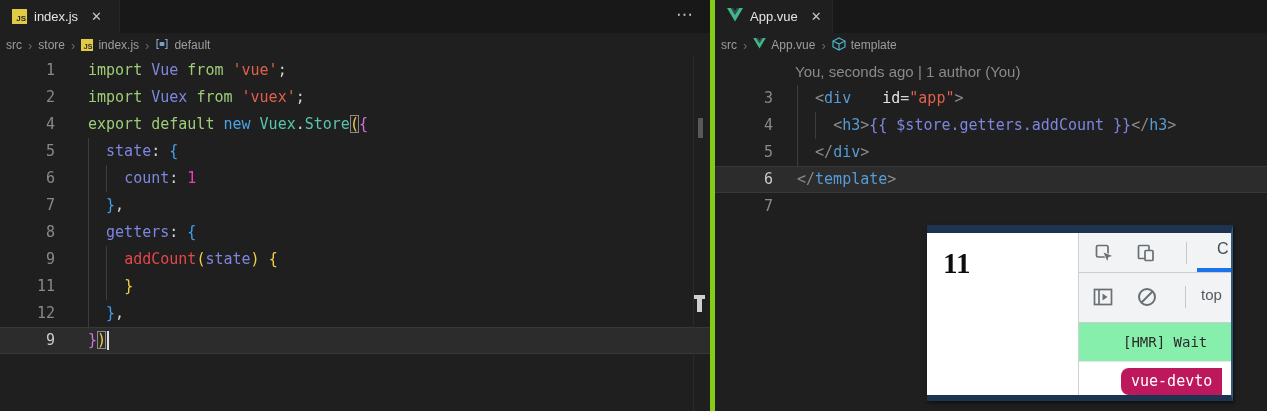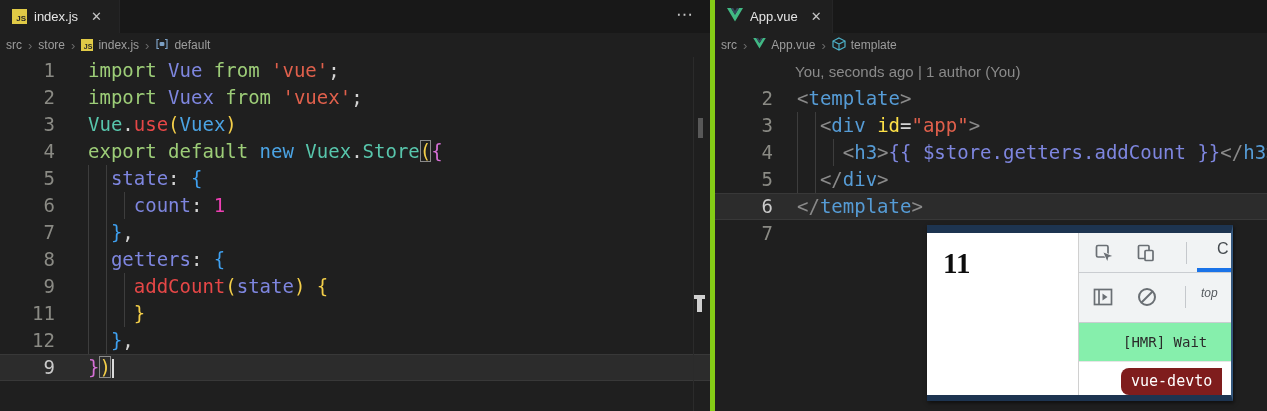--- a/index.html
+++ b/index.html
@@ -32,21 +32,21 @@
   .crumb-sep { color:#6a6a6a; font-size:13px; margin:0 1px; }
 
   
   .js-icon { width:15px; height:15px; background:#e0ca46; color:#272727; font-weight:bold;
     font-size:8px; display:flex; align-items:flex-end; justify-content:flex-end; padding:1px 1px; }
   .js-icon.small { width:12px; height:12px; font-size:7px; }
   .icon-svg { display:inline-block; vertical-align:middle; }
 
   
   .code { position:absolute; left:0; right:0; font-family:"DejaVu Sans Mono", monospace;
-    font-size:19px; font-variant-ligatures:none; }
+    font-size:15px; font-variant-ligatures:none; }
   .cl { height:27px; line-height:27px; white-space:pre; position:relative; }
   .cl.cur { background:#2c2c2c; box-shadow:inset 0 1px 0 #383838, inset 0 -1px 0 #383838; }
   .gut { display:inline-block; width:55px; text-align:right; color:#8a8a84; }
   .pane-right .gut { width:58px; }
   .cl.cur .gut { color:#cacaca; }
   .lt { margin-left:33px; }
   .pane-right .lt { margin-left:24px; }
 
   .tk-kw   { color:#9dcd78; }
   .tk-ident{ color:#7e86df; }
@@ -54,21 +54,21 @@
   .tk-pun  { color:#d4d4d4; }
   .tk-cls  { color:#58c6ac; }
   .tk-fn   { color:#e64747; }
   .tk-blue { color:#4ba3e3; }
   .tk-num  { color:#ee3fb3; }
   .tk-b1   { color:#f3ce49; }
   .tk-b2   { color:#d670d6; }
   .tk-b3   { color:#3fa0ef; }
   .tk-cmt  { color:#ee9b40; }
   .tk-tag  { color:#569cd6; }
-  .tk-attr { color:#fde047; }
+  .tk-attr { color:#e5e5e5;margin-left:22px; }
   .tk-ang  { color:#8a8a8a; }
   .tk-ind  { display:inline-block; height:27px; vertical-align:top;
     background:linear-gradient(to right,#3d3d3d 1px,transparent 1px) repeat-x; background-size:18px 27px; }
   .match { outline:1px solid #8a8a8a; outline-offset:-1px; }
   .cursor { display:inline-block; width:2px; height:19px; background:#dcdcdc; vertical-align:middle; margin-left:1px; }
 
   
   .codelens { position:absolute; top:59px; left:80px; height:26px; line-height:26px;
     color:#8a8a8a; font-size:15px; }
 
@@ -84,27 +84,27 @@
     background:#fff; z-index:10; display:flex; box-shadow:1px 2px 4px rgba(0,0,0,.55); }
   .ov-page { width:152px; background:#fff; border-right:1px solid #d0d0d0; position:relative; }
   .ov-value { position:absolute; left:16px; top:14px; font-family:"Liberation Serif", serif;
     font-weight:bold; font-size:29px; color:#0d0d0d; }
   .ov-dt { width:152px; position:relative; overflow:hidden; background:#fff; }
   .dt-row1 { position:absolute; top:0; left:0; right:0; height:40px; background:#f1f3f4; border-bottom:1px solid #cacdd1; }
   .dt-row2 { position:absolute; top:40px; left:0; right:0; height:50px; background:#f1f3f4; border-bottom:1px solid #cacdd1; }
   .dt-divider { position:absolute; width:1px; height:22px; background:#c5c8cc; }
   .dt-tab-c { position:absolute; left:138px; top:7px; font-size:16px; color:#454a4f; }
   .dt-underline { position:absolute; left:118px; right:0; bottom:0; height:4px; background:#1a73e8; }
-  .dt-top { position:absolute; left:122px; top:13px; font-size:12px; color:#55595e;font-style:italic; }
+  .dt-top { position:absolute; left:122px; top:13px; font-size:15px; color:#55595e; }
   .dt-console-line { position:absolute; top:90px; left:0; right:0; height:39px; background:#86efac;
     border-bottom:1px solid #e6e6e6; font-family:"DejaVu Sans Mono", monospace; font-size:14px;
     color:#2b2b2b; line-height:39px; padding-left:44px; white-space:nowrap; }
   .dt-badge-row { position:absolute; top:129px; left:0; right:0; bottom:0; background:#fff; }
   .dt-badge { position:absolute; left:42px; top:6px; height:27px; line-height:27px; padding:0 10px;
-    background:#7f1d1d; border-radius:8px 0 0 8px; color:#fff;
+    background:#be185d; border-radius:8px 0 0 8px; color:#fff;
     font-family:"DejaVu Sans Mono", monospace; font-size:15px; white-space:nowrap; }
 </style>
 </head>
 <body>
 
 <div class="screen">
 
   <div class="pane pane-left">
     <div class="tabbar">
       <div class="tab" style="width:120px;">
@@ -126,21 +126,20 @@
         <svg width="14" height="14" viewBox="0 0 14 14">
             <path d="M4 2.5 H2 V11.5 H4 M10 2.5 H12 V11.5 H10" fill="none" stroke="#7ca0c4" stroke-width="1.2"></path>
             <rect x="4.6" y="5" width="4.8" height="4" rx="1" fill="#7ca0c4"></rect>
           </svg>
       </span>
       <span>default</span>
     </div>
     <div class="code" style="top:57px;">
         <div class="cl"><span class="gut">1</span><span class="lt"><span class="tk-kw">import </span><span class="tk-ident">Vue </span><span class="tk-kw">from </span><span class="tk-str">'vue'</span><span class="tk-pun">;</span></span></div>
         <div class="cl"><span class="gut">2</span><span class="lt"><span class="tk-kw">import </span><span class="tk-ident">Vuex </span><span class="tk-kw">from </span><span class="tk-str">'vuex'</span><span class="tk-pun">;</span></span></div>
-        <div class="cl"><span class="gut">3</span><span class="lt"><span class="tk-cls">Vue</span><span class="tk-pun">.</span><span class="tk-fn">use</span><span class="tk-b1">(</span><span class="tk-blue">Vuex</span><span class="tk-b1">)</span></span></div>
         <div class="cl"><span class="gut">4</span><span class="lt"><span class="tk-kw">export </span><span class="tk-kw">default </span><span class="tk-blue">new </span><span class="tk-cls">Vuex</span><span class="tk-pun">.</span><span class="tk-cls">Store</span><span class="tk-b1 match">(</span><span class="tk-b2">{</span></span></div>
         <div class="cl"><span class="gut">5</span><span class="lt"><span class="tk-ind">  </span><span class="tk-ident">state</span><span class="tk-pun">: </span><span class="tk-b3">{</span></span></div>
         <div class="cl"><span class="gut">6</span><span class="lt"><span class="tk-ind">    </span><span class="tk-ident">count</span><span class="tk-pun">: </span><span class="tk-num">1</span></span></div>
         <div class="cl"><span class="gut">7</span><span class="lt"><span class="tk-ind">  </span><span class="tk-b3">}</span><span class="tk-pun">,</span></span></div>
         <div class="cl"><span class="gut">8</span><span class="lt"><span class="tk-ind">  </span><span class="tk-ident">getters</span><span class="tk-pun">: </span><span class="tk-b3">{</span></span></div>
         <div class="cl"><span class="gut">9</span><span class="lt"><span class="tk-ind">    </span><span class="tk-fn">addCount</span><span class="tk-b1">(</span><span class="tk-ident">state</span><span class="tk-b1">)</span><span class="tk-pun"> </span><span class="tk-b1">{</span></span></div>
         <div class="cl"><span class="gut">11</span><span class="lt"><span class="tk-ind">    </span><span class="tk-b1">}</span></span></div>
         <div class="cl"><span class="gut">12</span><span class="lt"><span class="tk-ind">  </span><span class="tk-b3">}</span><span class="tk-pun">,</span></span></div>
         <div class="cl cur"><span class="gut">9</span><span class="lt"><span class="tk-b2">}</span><span class="tk-b1 match">)</span><span class="cursor"></span></span></div>
       </div>
@@ -176,21 +175,20 @@
       <span class="crumb-sep">›</span>
       <span class="icon-svg">
         <svg width="14" height="14" viewBox="0 0 14 14">
             <path d="M7 1 L13 4 V10 L7 13 L1 10 V4 Z M1 4 L7 7 L13 4 M7 7 V13" fill="none" stroke="#4db1c8" stroke-width="1.2"></path>
           </svg>
       </span>
       <span>template</span>
     </div>
     <div class="codelens">You, seconds ago | 1 author (You)</div>
     <div class="code" style="top:85px;">
-        <div class="cl"><span class="gut">2</span><span class="lt"><span class="tk-ang">&lt;</span><span class="tk-tag">template</span><span class="tk-ang">&gt;</span></span></div>
         <div class="cl"><span class="gut">3</span><span class="lt"><span class="tk-ind">  </span><span class="tk-ang">&lt;</span><span class="tk-tag">div</span><span class="tk-pun"> </span><span class="tk-attr">id</span><span class="tk-pun">=</span><span class="tk-str">"app"</span><span class="tk-ang">&gt;</span></span></div>
         <div class="cl"><span class="gut">4</span><span class="lt"><span class="tk-ind">    </span><span class="tk-ang">&lt;</span><span class="tk-tag">h3</span><span class="tk-ang">&gt;</span><span class="tk-ident">{{ $store.getters.addCount }}</span><span class="tk-ang">&lt;/</span><span class="tk-tag">h3</span><span class="tk-ang">&gt;</span></span></div>
         <div class="cl"><span class="gut">5</span><span class="lt"><span class="tk-ind">  </span><span class="tk-ang">&lt;/</span><span class="tk-tag">div</span><span class="tk-ang">&gt;</span></span></div>
         <div class="cl cur"><span class="gut">6</span><span class="lt"><span class="tk-ang">&lt;/</span><span class="tk-tag">template</span><span class="tk-ang">&gt;</span></span></div>
         <div class="cl"><span class="gut">7</span><span class="lt"></span></div>
       </div>
   </div>
 
   <div class="overlay">
     <div class="ov-page">

